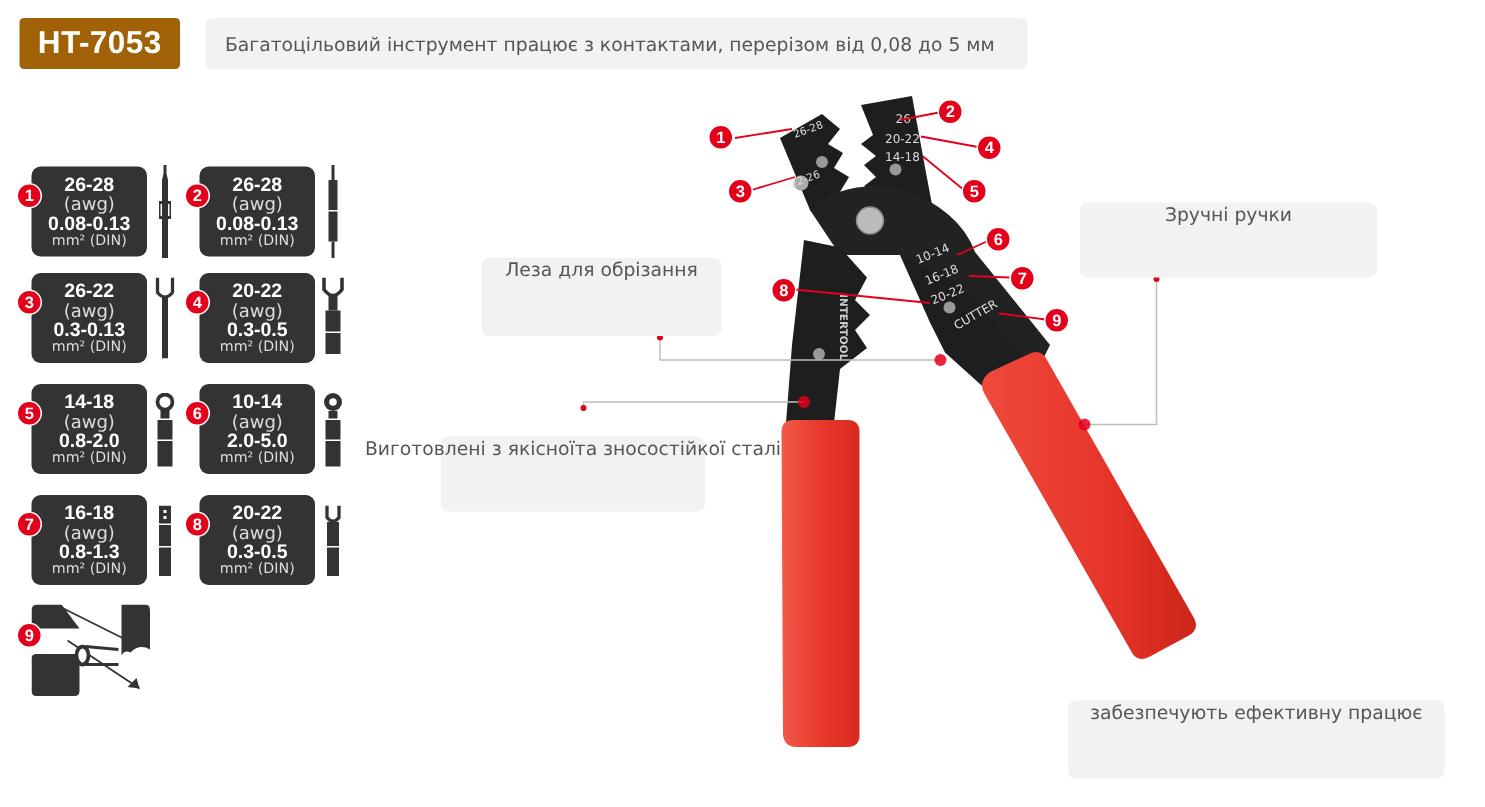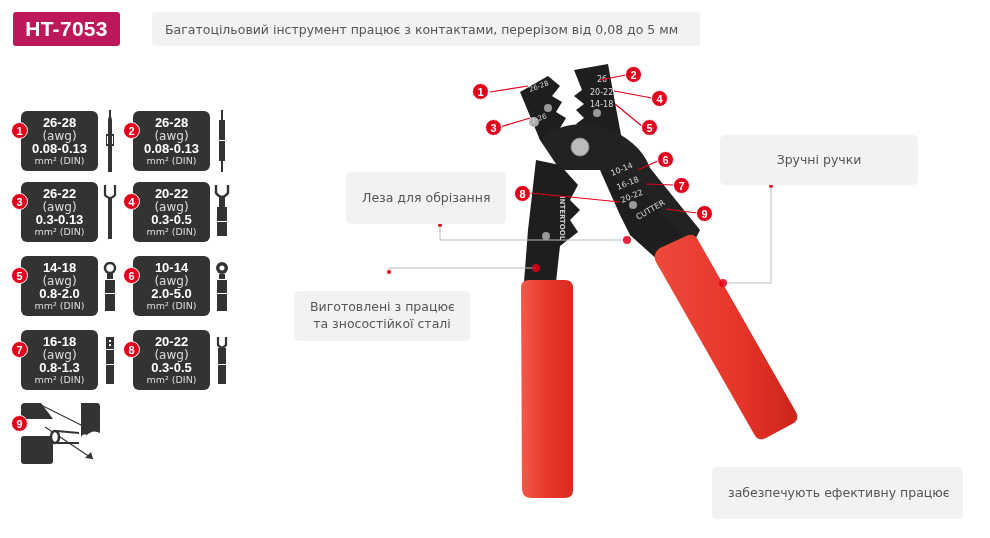--- a/index.html
+++ b/index.html
@@ -1,26 +1,26 @@
 <!DOCTYPE html>
 <html><head>
 <meta charset="utf-8">
 <style>
   * { box-sizing: border-box; margin: 0; padding: 0; }
   html, body { width: 990px; height: 538px; background: #ffffff; overflow: hidden; }
   body { position: relative; font-family: "DejaVu Sans", sans-serif; color: #333; }
 
   .model-badge {
     position: absolute; left: 13px; top: 12px; width: 107px; height: 34px;
-    background: #be185d; border-radius: 3px; color: #fff;
+    background: #a16207; border-radius: 3px; color: #fff;
     font-family: "Liberation Sans", sans-serif; font-weight: bold; font-size: 21px;
     display: flex; align-items: center; justify-content: center; letter-spacing: 0.3px;
   }
   .header-desc {
-    position: absolute; left: 152px; top: 12px; width: 548px; height: 34px;
+    position: absolute; left: 137px; top: 12px; width: 548px; height: 34px;
     background: #f2f2f2; border-radius: 4px; color: #555;
     font-size: 12.5px; display: flex; align-items: center; padding-left: 13px;
   }
 
   .card {
     position: absolute; width: 77px; height: 60px; background: #333333;
     border-radius: 6px; color: #fff; text-align: center;
     display: flex; flex-direction: column; align-items: center; justify-content: center;
     line-height: 1.05;
   }
@@ -34,21 +34,21 @@
     background: #e3001b; color: #fff; font-family: "Liberation Sans", sans-serif;
     font-weight: bold; font-size: 11px; display: flex; align-items: center; justify-content: center;
     border: 1.5px solid #fff;
   }
 
   .connector { position: absolute; }
 
   .callout {
     position: absolute; background: #f2f2f2; border-radius: 5px; color: #555;
     font-size: 12.5px; line-height: 1.35; padding: 0 16px;
-    display: flex; flex-direction: column; justify-content: center; text-align: center;
+    display: flex; flex-direction: row; justify-content: center;
   }
   .callout span { display: block; white-space: nowrap; }
 
   .tool { position: absolute; left: 0; top: 0; width: 990px; height: 538px; pointer-events: none; }
 </style>
 </head>
 <body>
 
 <div class="model-badge">HT-7053</div>
 <div class="header-desc">Багатоцільовий інструмент працює з контактами, перерізом від 0,08 до 5 мм</div>
@@ -257,25 +257,25 @@
 <div class="num" style="left:472px;top:83px;">1</div>
 <div class="num" style="left:625px;top:66px;">2</div>
 <div class="num" style="left:485px;top:119px;">3</div>
 <div class="num" style="left:651px;top:90px;">4</div>
 <div class="num" style="left:641px;top:119px;">5</div>
 <div class="num" style="left:657px;top:151px;">6</div>
 <div class="num" style="left:673px;top:177px;">7</div>
 <div class="num" style="left:514px;top:185px;">8</div>
 <div class="num" style="left:696px;top:205px;">9</div>
 
-<div class="callout" style="left:346px;top:172px;width:160px;height:52px;">
+<div class="callout" style="left:321px;top:172px;width:160px;height:52px;">
   <span>Леза для обрізання</span>
 </div>
 <div class="callout" style="left:294px;top:291px;width:176px;height:50px;">
-  <span>Виготовлені з працює</span>
+  <span>Виготовлені з якісної</span>
   <span>та зносостійкої сталі</span>
 </div>
 <div class="callout" style="left:720px;top:135px;width:198px;height:50px;">
   <span>Зручні ручки</span>
 </div>
 <div class="callout" style="left:712px;top:467px;width:251px;height:52px;">
   <span>забезпечують ефективну працює</span>
 </div>
 
 </body></html>

